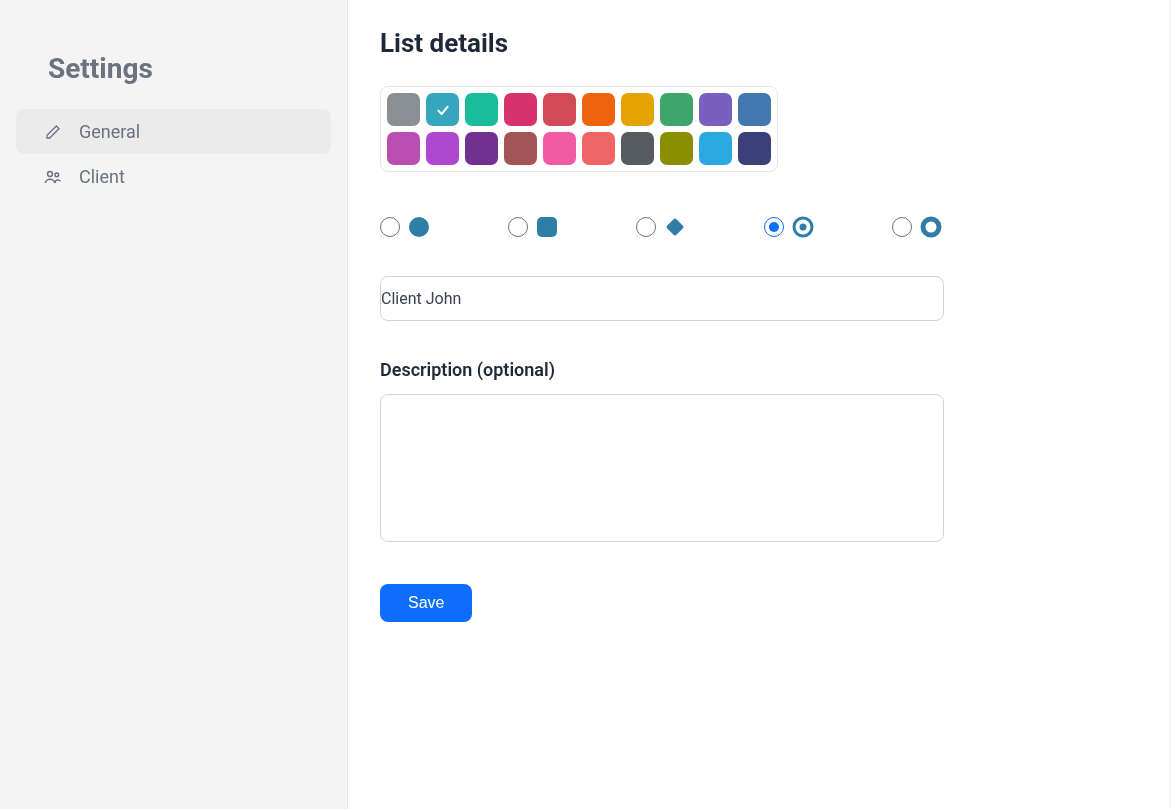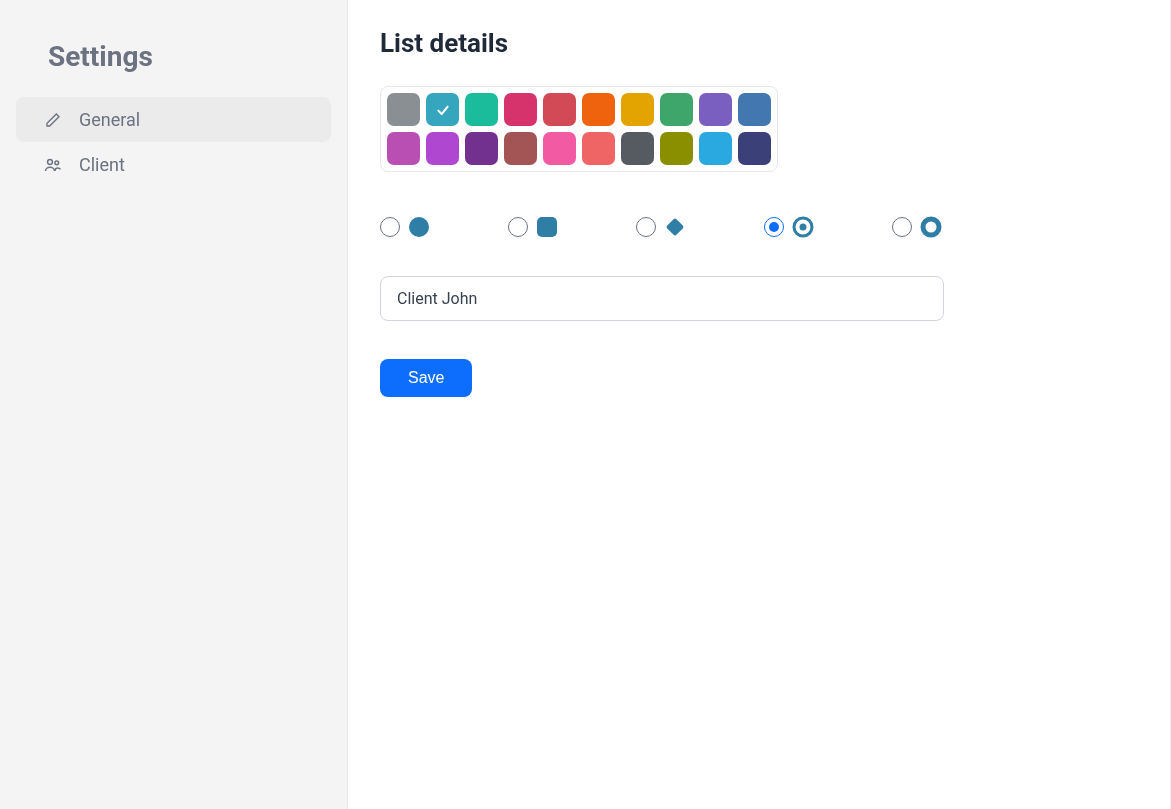--- a/index.html
+++ b/index.html
@@ -13,21 +13,21 @@
     display: flex;
     width: 1171px;
     height: 809px;
     border-right: 1px solid #eee;
   }
   
   .sidebar {
     width: 348px;
     background: #f4f4f5;
     border-right: 1px solid #e5e7eb;
-    padding: 36px 16px;
+    padding: 48px 16px;
   }
   .sidebar-title {
     font-size: 28px;
     font-weight: 700;
     color: #6b7280;
     padding: 4px 18px 24px 32px;
   }
   .sidebar-item {
     display: flex;
     align-items: center;
@@ -134,21 +134,21 @@
     align-items: center;
     justify-content: center;
   }
 
   
   .text-input, .textarea {
     width: 564px;
     max-width: 100%;
     border: 1px solid #d1d5db;
     border-radius: 8px;
-    padding: 12px 16px;
+    padding: 12px 0;
     font-size: 16px;
     color: #374151;
     font-family: inherit;
   }
   .textarea {
     height: 148px;
     resize: none;
   }
   .btn-primary {
     background: #0d6efd;
@@ -271,18 +271,22 @@
           </label>
         </div>
     </div>
 
     
     <div class="section">
       <input class="text-input" type="text" value="Client John" style="">
     </div>
 
     
+    <div class="section">
+      <div class="section-label">Description (optional)</div>
+      <textarea class="textarea" style=""></textarea>
+    </div>
 
     
     <button class="btn-primary">Save</button>
 
   </main>
 </div>
 
 </body></html>

